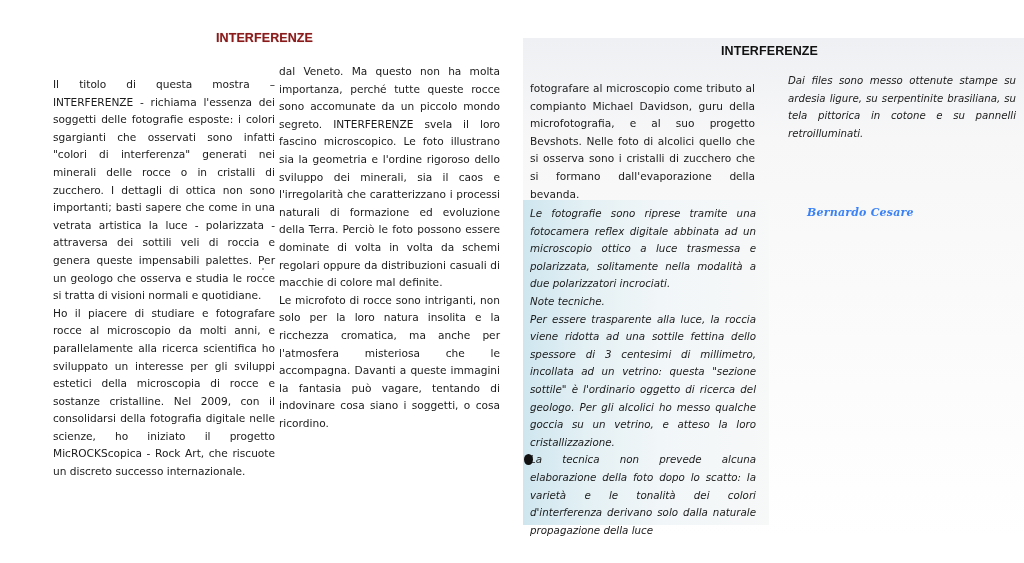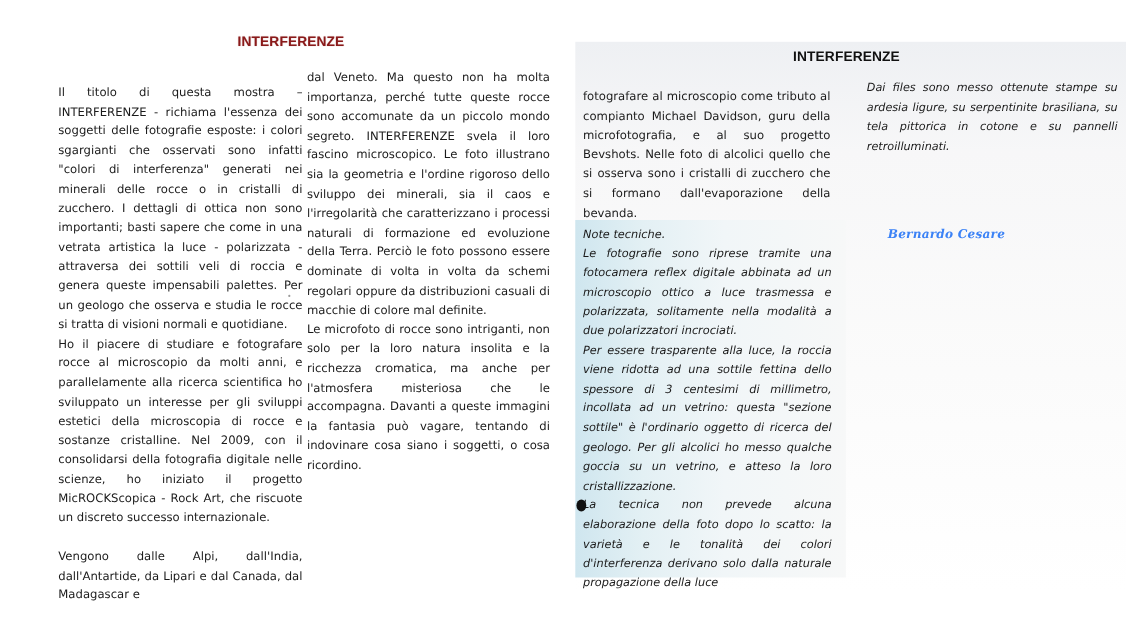--- a/index.html
+++ b/index.html
@@ -54,21 +54,20 @@
 </style>
 </head>
 <body>
 
 <div class="page page-left">
   <div class="title title-left">INTERFERENZE</div>
   <div class="col col1">
     <p>Il titolo di questa mostra – INTERFERENZE - richiama l'essenza dei soggetti delle fotografie esposte: i colori sgargianti che osservati sono infatti "colori di interferenza" generati nei minerali delle rocce o in cristalli di zucchero. I dettagli di ottica non sono importanti; basti sapere che come in una vetrata artistica la luce - polarizzata - attraversa dei sottili veli di roccia e genera queste impensabili palettes. Per un geologo che osserva e studia le rocce si tratta di visioni normali e quotidiane.</p>
     <p>Ho il piacere di studiare e fotografare rocce al microscopio da molti anni, e parallelamente alla ricerca scientifica ho sviluppato un interesse per gli sviluppi estetici della microscopia di rocce e sostanze cristalline. Nel 2009, con il consolidarsi della fotografia digitale nelle scienze, ho iniziato il progetto MicROCKScopica - Rock Art, che riscuote un discreto successo internazionale.</p>
     <div class="gap"></div>
-    <p>Vengono dalle Alpi, dall'India, dall'Antartide, da Lipari e dal Canada, dal Madagascar e</p>
   </div>
   <div class="col col2">
     <p>dal Veneto. Ma questo non ha molta importanza, perché tutte queste rocce sono accomunate da un piccolo mondo segreto. INTERFERENZE svela il loro fascino microscopico. Le foto illustrano sia la geometria e l'ordine rigoroso dello sviluppo dei minerali, sia il caos e l'irregolarità che caratterizzano i processi naturali di formazione ed evoluzione della Terra. Perciò le foto possono essere dominate di volta in volta da schemi regolari oppure da distribuzioni casuali di macchie di colore mal definite.</p>
     <p>Le microfoto di rocce sono intriganti, non solo per la loro natura insolita e la ricchezza cromatica, ma anche per l'atmosfera misteriosa che le accompagna. Davanti a queste immagini la fantasia può vagare, tentando di indovinare cosa siano i soggetti, o cosa ricordino.</p>
     <div class="gap"></div>
   </div>
   <span class="speck" style="left:262px;top:268px;"></span>
 </div>
 
 <div class="page page-right">
@@ -76,22 +75,22 @@
 </div>
 
 <div class="title title-right">INTERFERENZE</div>
 
 <div class="col col3">
   <p>fotografare al microscopio come tributo al compianto Michael Davidson, guru della microfotografia, e al suo progetto Bevshots. Nelle foto di alcolici quello che si osserva sono i cristalli di zucchero che si formano dall'evaporazione della bevanda.</p>
 </div>
 
 <div class="notes-box"></div>
 <div class="col-notes">
+  <p>Le fotografie sono riprese tramite una fotocamera reflex digitale abbinata ad un microscopio ottico a luce trasmessa e polarizzata, solitamente nella modalità a due polarizzatori incrociati.</p>
   <p>Note tecniche.</p>
-  <p>Le fotografie sono riprese tramite una fotocamera reflex digitale abbinata ad un microscopio ottico a luce trasmessa e polarizzata, solitamente nella modalità a due polarizzatori incrociati.</p>
   <p>Per essere trasparente alla luce, la roccia viene ridotta ad una sottile fettina dello spessore di 3 centesimi di millimetro, incollata ad un vetrino: questa "sezione sottile" è l'ordinario oggetto di ricerca del geologo. Per gli alcolici ho messo qualche goccia su un vetrino, e atteso la loro cristallizzazione.</p>
   <p>La tecnica non prevede alcuna elaborazione della foto dopo lo scatto: la varietà e le tonalità dei colori d'interferenza derivano solo dalla naturale propagazione della luce</p>
 </div>
 <div class="ink-blot"></div>
 
 <div class="col col4">
   <p>Dai files sono messo ottenute stampe su ardesia ligure, su serpentinite brasiliana, su tela pittorica in cotone e su pannelli retroilluminati.</p>
 </div>
 
 <div class="signature">Bernardo Cesare</div>

